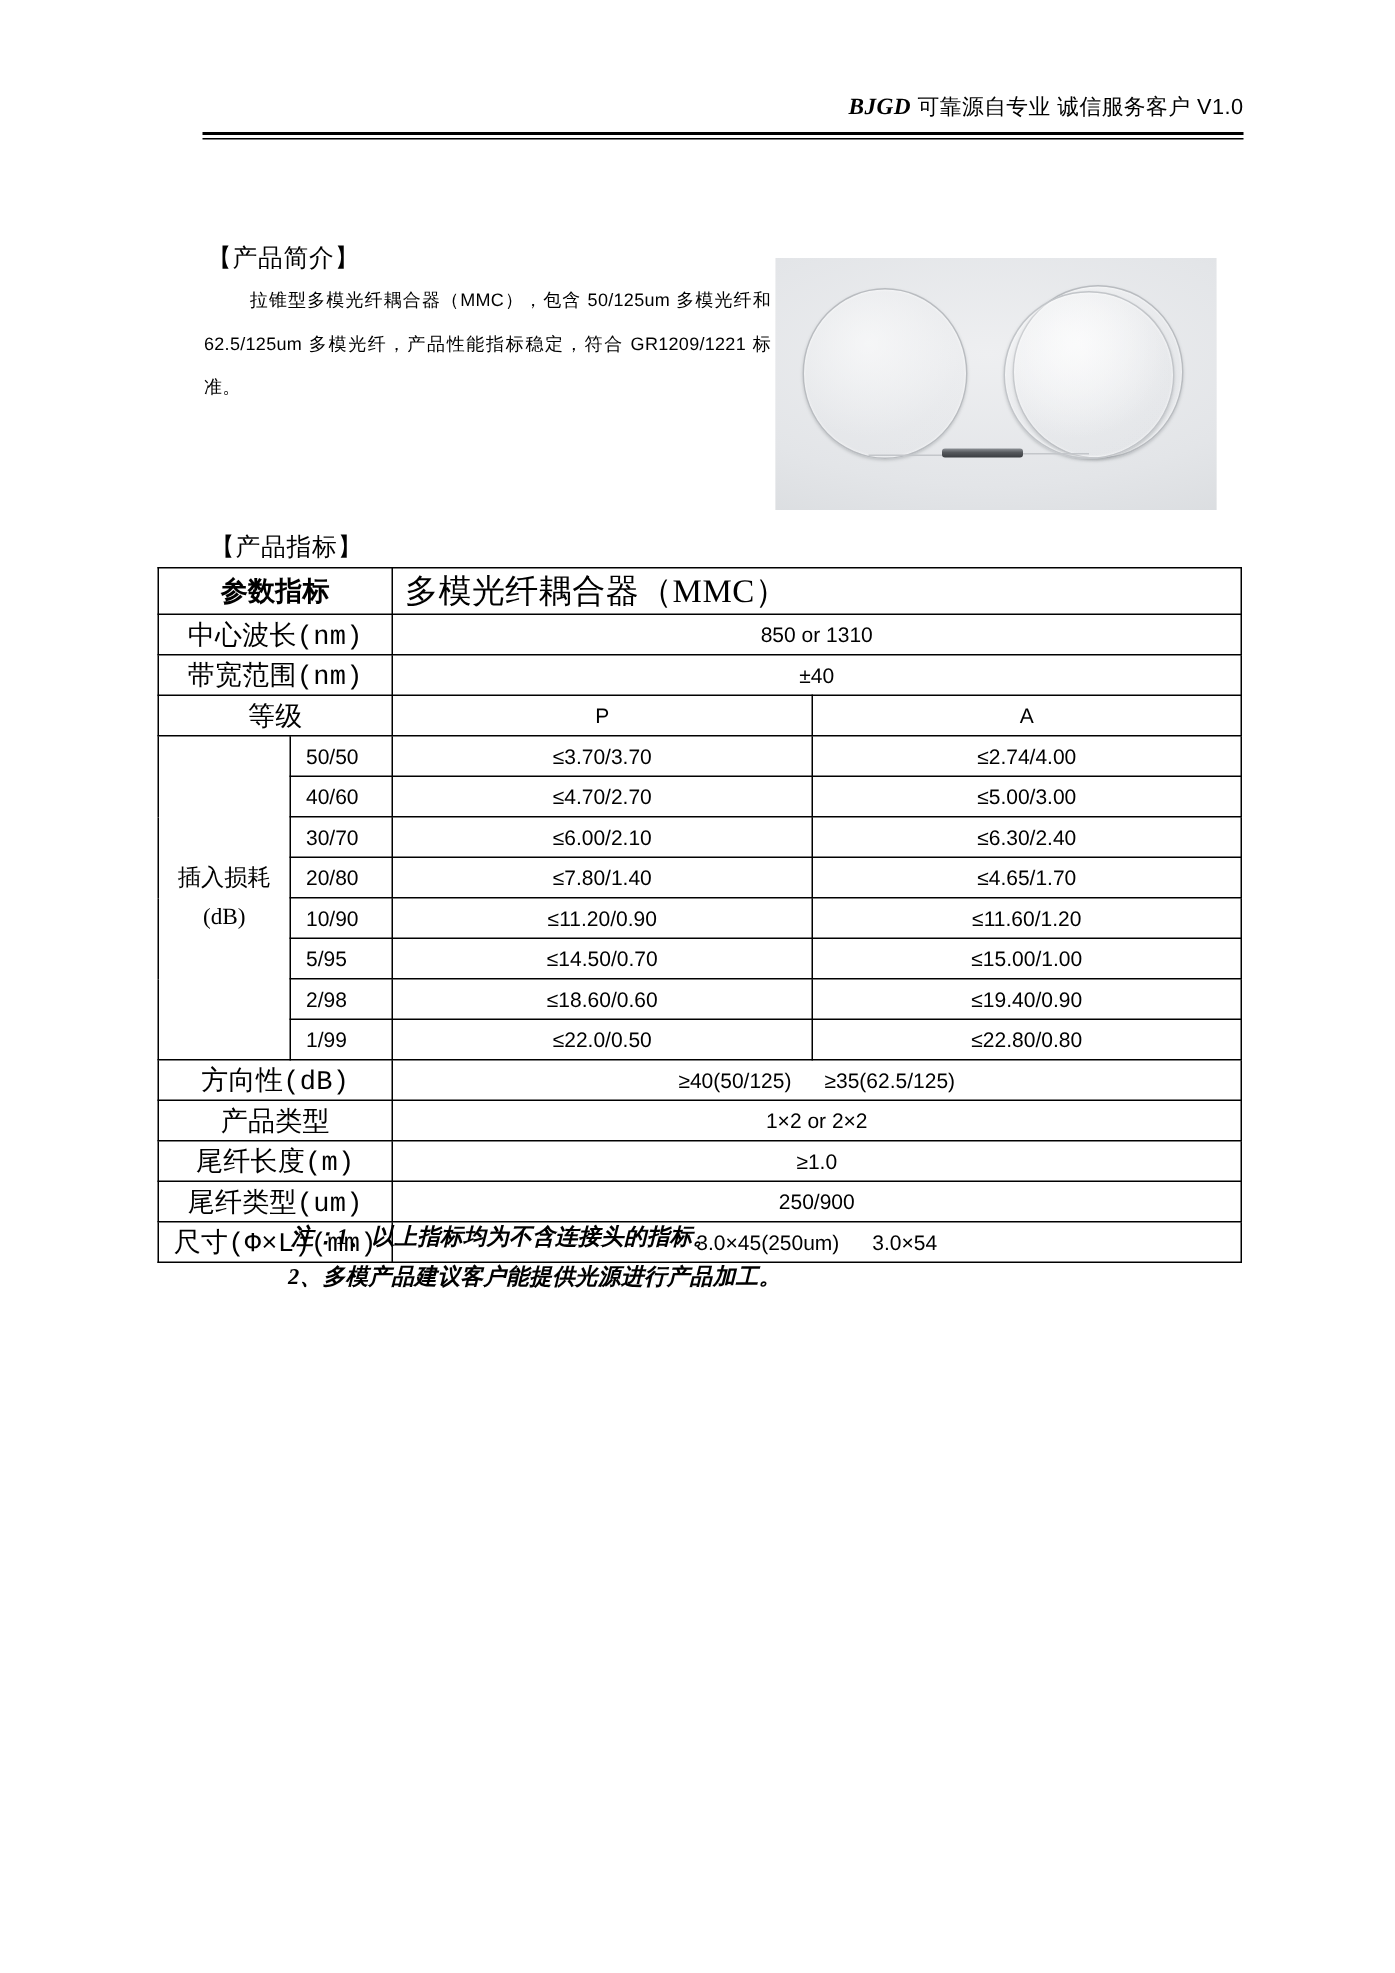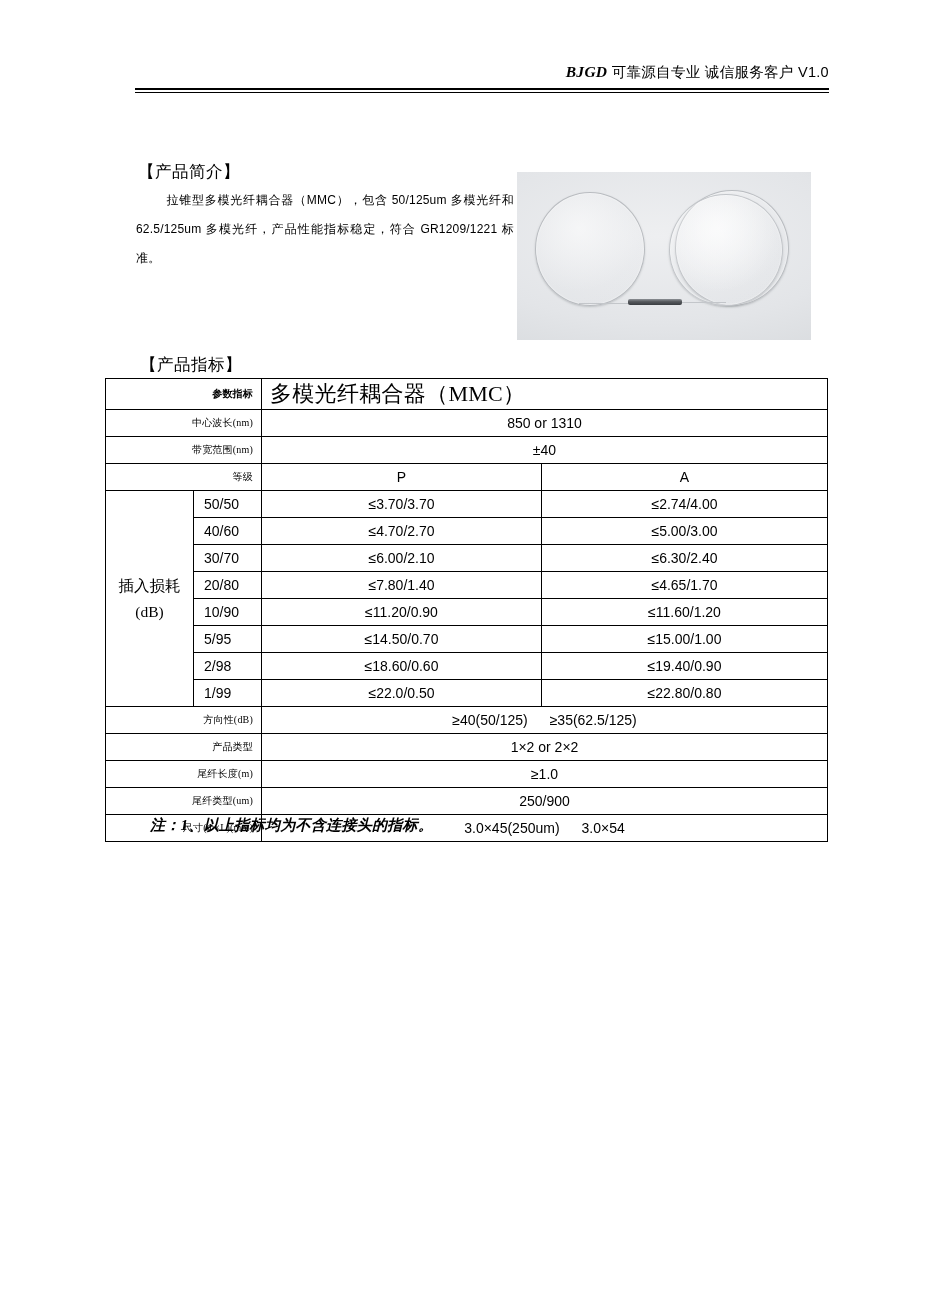--- a/index.html
+++ b/index.html
@@ -146,24 +146,24 @@
     table-layout: fixed;
     font-size: 14px;
   }
   .spec-table td {
     border: 1px solid #000;
     padding: 0 8px;
     height: 26px;
     vertical-align: middle;
   }
   .spec-table td.param {
-    font-family: Liberation Serif, serif;
-    font-size: 10px;
+    font-family: Liberation Mono, monospace;
+    font-size: 18px;
     letter-spacing: 0.2px;
-    text-align: right;
+    text-align: center;
     white-space: nowrap;
   }
   .spec-table td.ratio {
     text-align: left;
     font-size: 14px;
     padding-left: 10px;
     margin-top: 48px;
   }
   .spec-table td.val {
     text-align: center;
@@ -318,15 +318,16 @@
       </tr>
       <tr>
         <td class="param" colspan="2">尺寸(Φ×L)(mm)</td>
         <td class="val" colspan="2"><span>3.0×45(250um)</span><span class="sp"></span><span>3.0×54</span></td>
       </tr>
     </tbody>
   </table>
 
   <div class="notes">
     <div>注：1、以上指标均为不含连接头的指标。</div>
+    <div class="n2">2、多模产品建议客户能提供光源进行产品加工。</div>
   </div>
 
 </div>
 
 </body></html>

